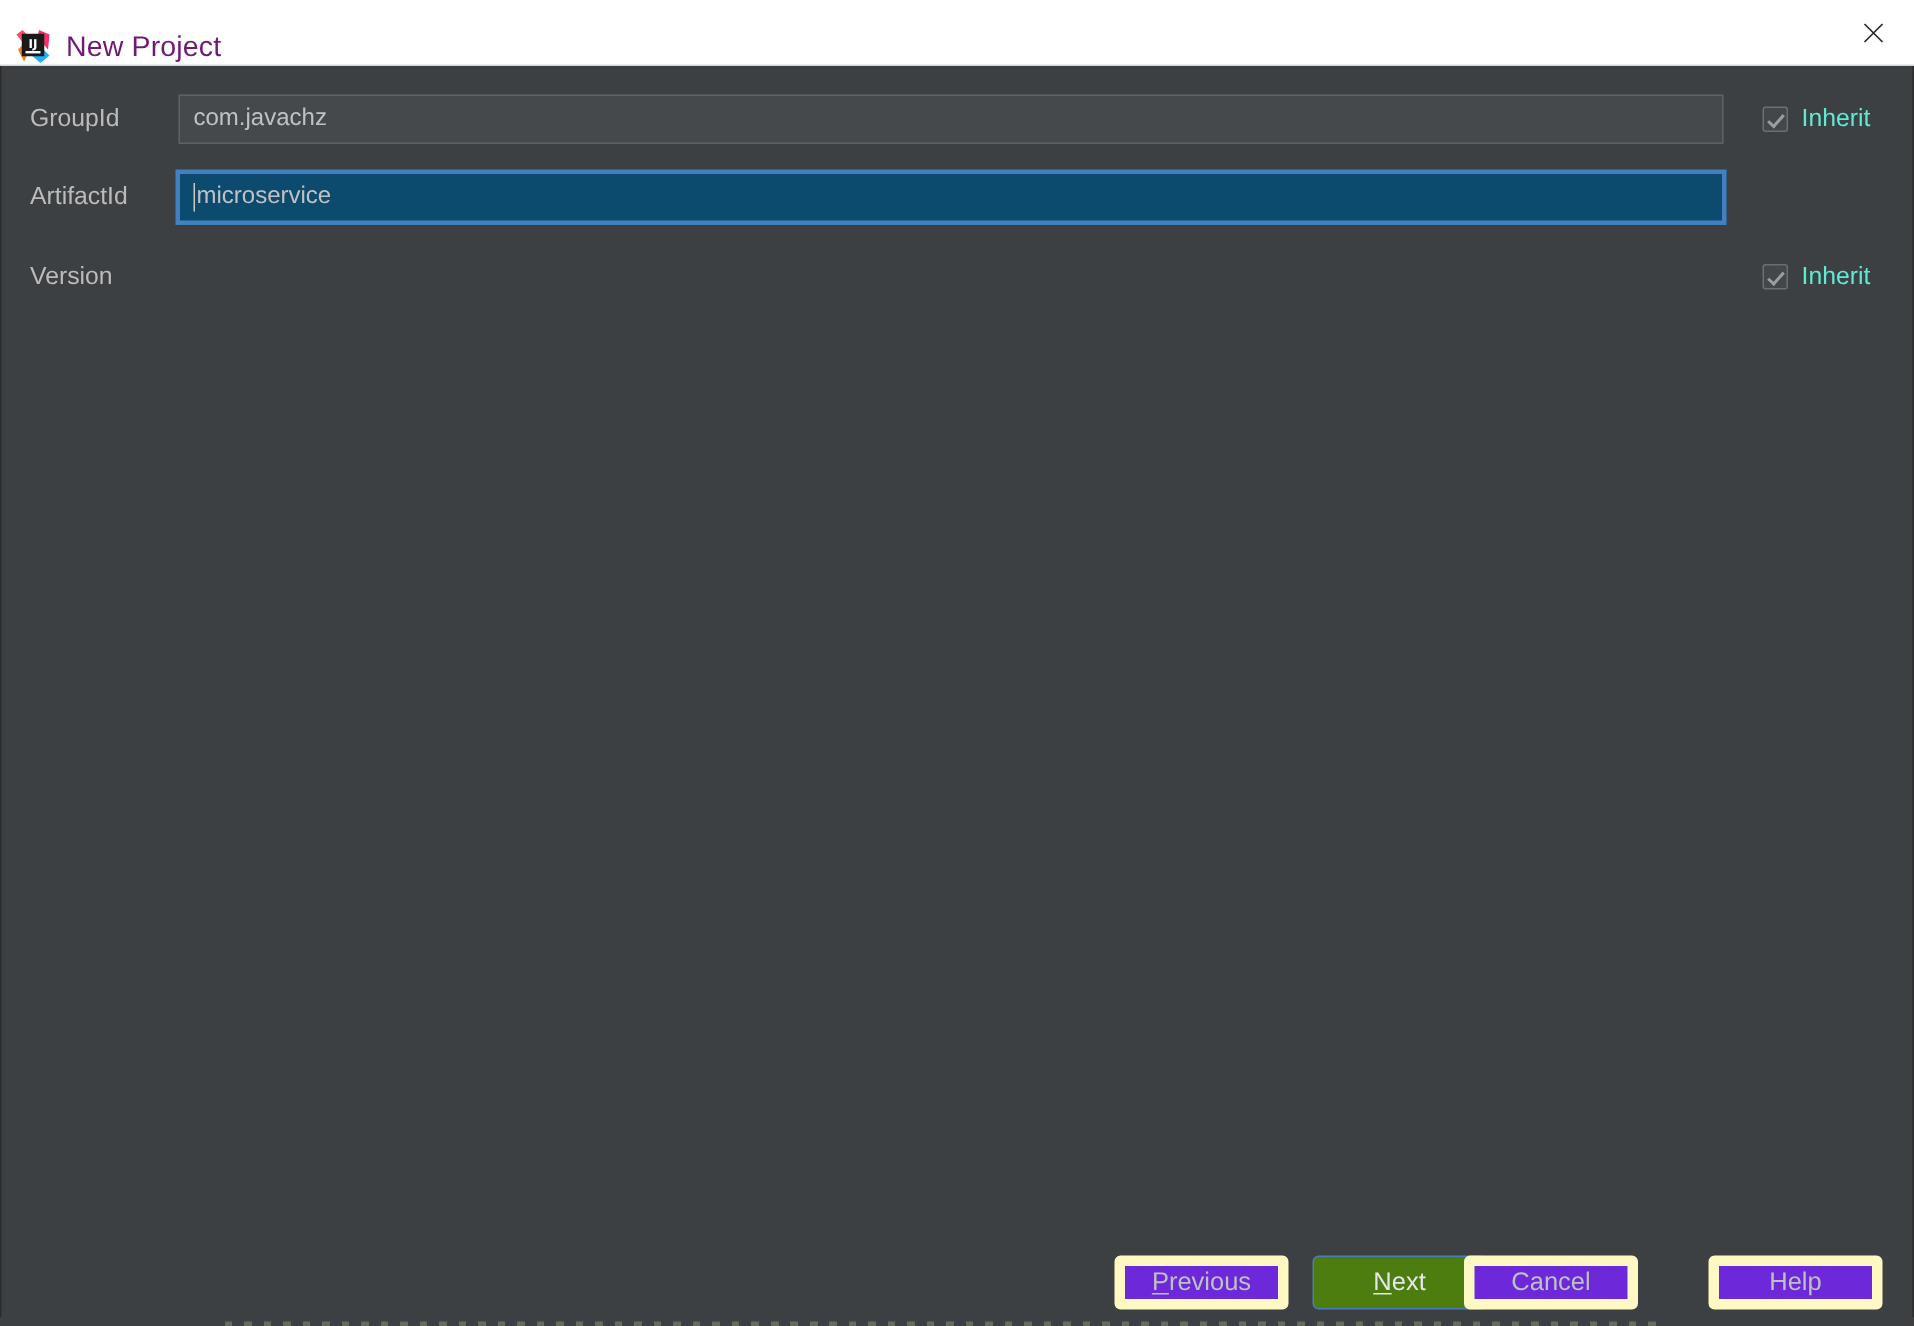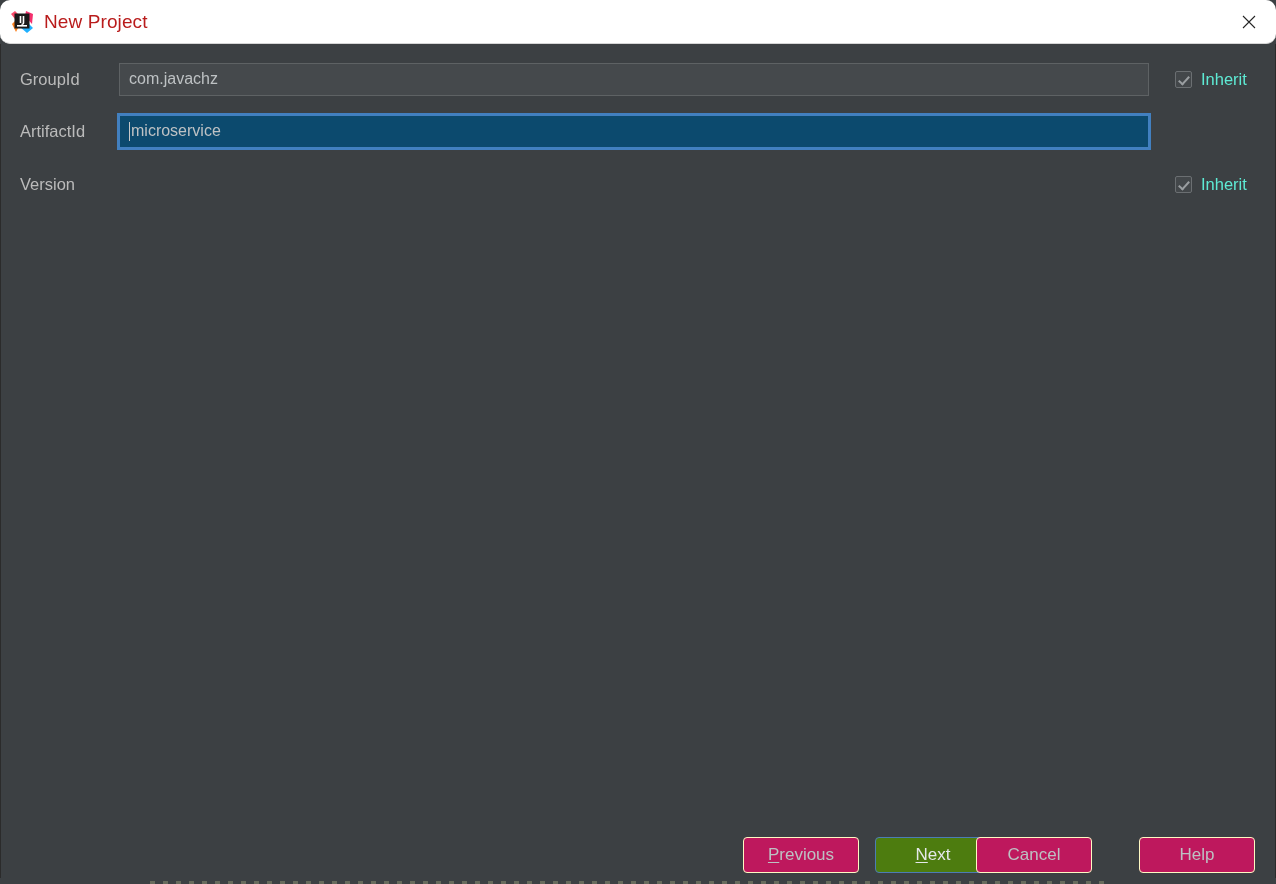--- a/index.html
+++ b/index.html
@@ -28,34 +28,33 @@
   
   .titlebar {
     position: absolute;
     left: 0; top: 0;
     width: 1276px;
     height: 44px;
     background: #ffffff;
     border-bottom: 1px solid #d6d6d6;
     box-sizing: border-box;
     display: flex;
-    align-items: center;
-    border-radius: 10px;
+    align-items: flex-end;
   }
   .title-icon {
     width: 24px;
     height: 24px;
     margin-left: 10px;
     margin-right: 10px;
     flex: 0 0 auto;
     position: relative;
   }
   .title-text {
     font-size: 19px;
-    color: #b91c1c;
+    color: #701a75;
     letter-spacing: 0.1px;
     font-weight: 400;
     white-space: nowrap;
   }
   .titlebar-close {
     position: absolute;
     right: 0; top: 0;
     width: 54px;
     height: 43px;
     display: flex;
@@ -176,22 +175,22 @@
     top: 789px;
     width: 1276px;
     height: 51px;
   }
   .btn {
     position: absolute;
     top: 4px;
     height: 36px;
     box-sizing: border-box;
     border-radius: 4px;
-    background: #be185d;
-    border: 1px solid #fef9c3;
+    background: #6d28d9;
+    border: 7px solid #fef9c3;
     color: #bdc1c3;
     font-family: "Liberation Sans", sans-serif;
     font-size: 17px;
     display: flex;
     align-items: center;
     justify-content: center;
     cursor: default;
     white-space: nowrap;
     padding: 0;
   }

